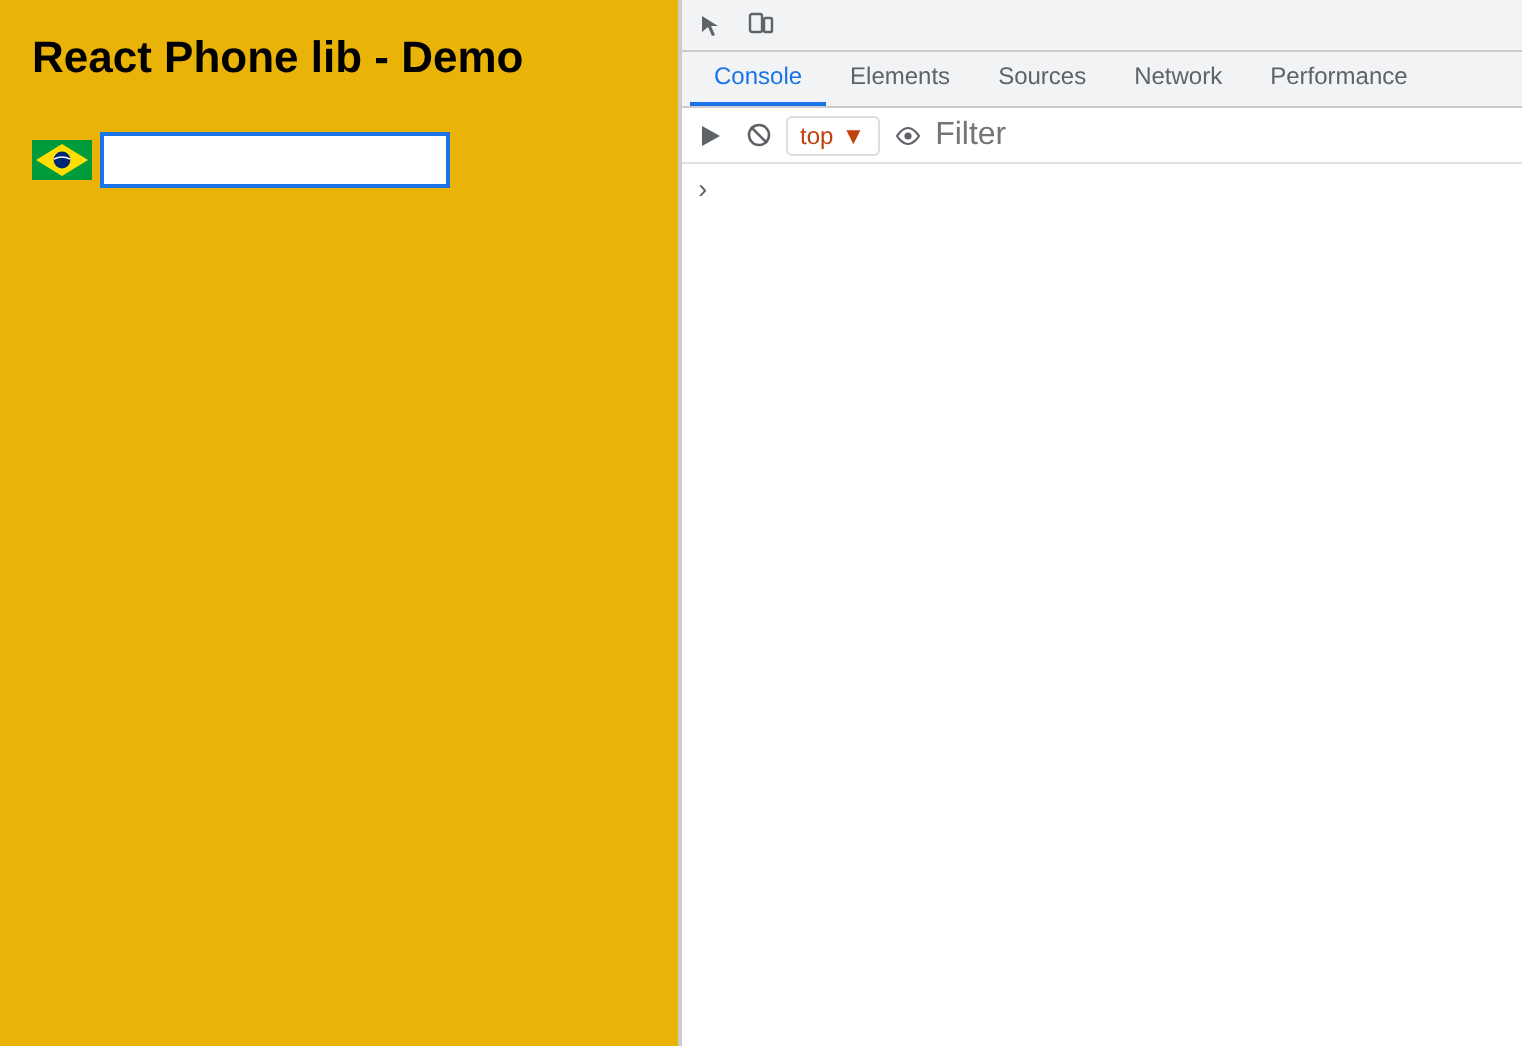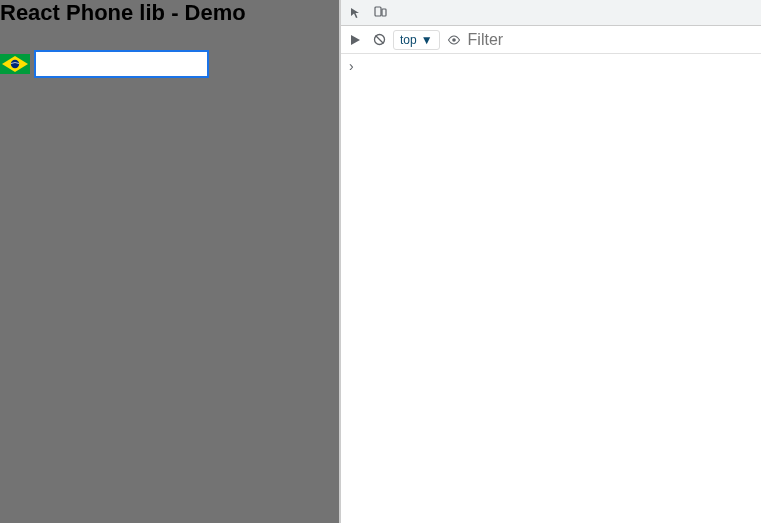--- a/index.html
+++ b/index.html
@@ -15,22 +15,22 @@
       width: 761px;
       height: 523px;
       overflow: hidden;
       background: #fff;
     }
 
     
     #left-panel {
       width: 340px;
       height: 100%;
-      background: #737373;
-      padding: 0;
+      background: #eab308;
+      padding: 16px;
       flex-shrink: 0;
       border-right: 1px solid #ccc;
     }
 
     #page-title {
       font-size: 22px;
       font-weight: bold;
       color: #000;
       margin-bottom: 24px;
     }
@@ -150,21 +150,21 @@
 
     #context-selector {
       display: flex;
       align-items: center;
       background: #fff;
       border: 1px solid #ddd;
       border-radius: 3px;
       padding: 0 6px;
       height: 20px;
       font-size: 12px;
-      color: #0c4a6e;
+      color: #c2410c;
       cursor: pointer;
       gap: 4px;
     }
 
     #filter-section {
       display: flex;
       align-items: center;
       flex: 1;
       gap: 4px;
     }
@@ -240,20 +240,27 @@
     </button>
     <button class="toolbar-icon-btn" title="Toggle device toolbar">
 
       <svg width="14" height="14" viewBox="0 0 14 14" fill="none" xmlns="http://www.w3.org/2000/svg">
         <rect x="2" y="1" width="6" height="9" rx="1" stroke="#5f6368" stroke-width="1.2" fill="none"></rect>
         <rect x="9" y="3" width="4" height="7" rx="0.8" stroke="#5f6368" stroke-width="1.2" fill="none"></rect>
       </svg>
     </button>
   </div>
 
+  <div id="devtools-tabs">
+    <div class="devtools-tab active">Console</div>
+    <div class="devtools-tab">Elements</div>
+    <div class="devtools-tab">Sources</div>
+    <div class="devtools-tab">Network</div>
+    <div class="devtools-tab">Performance</div>
+  </div>
 
   <div id="devtools-console-toolbar">
     <button class="console-icon-btn" title="Run">
 
       <svg width="12" height="12" viewBox="0 0 12 12" fill="none" xmlns="http://www.w3.org/2000/svg">
         <polygon points="2,1 11,6 2,11" fill="#5f6368"></polygon>
       </svg>
     </button>
     <button class="console-icon-btn" title="Clear console">
 

